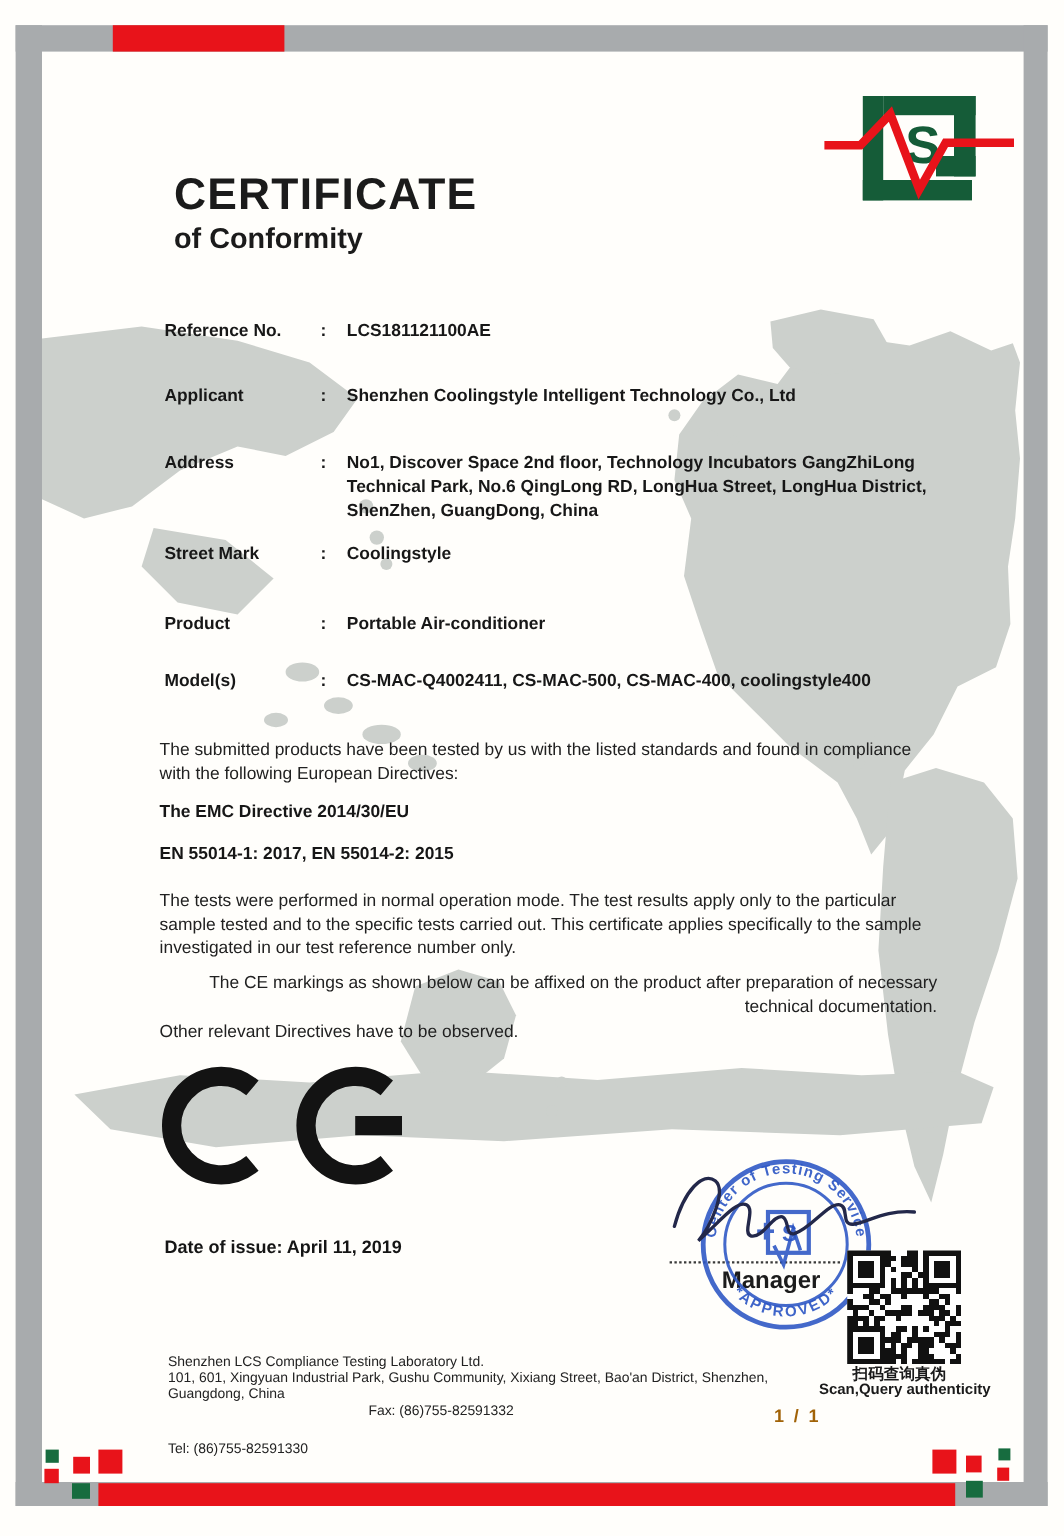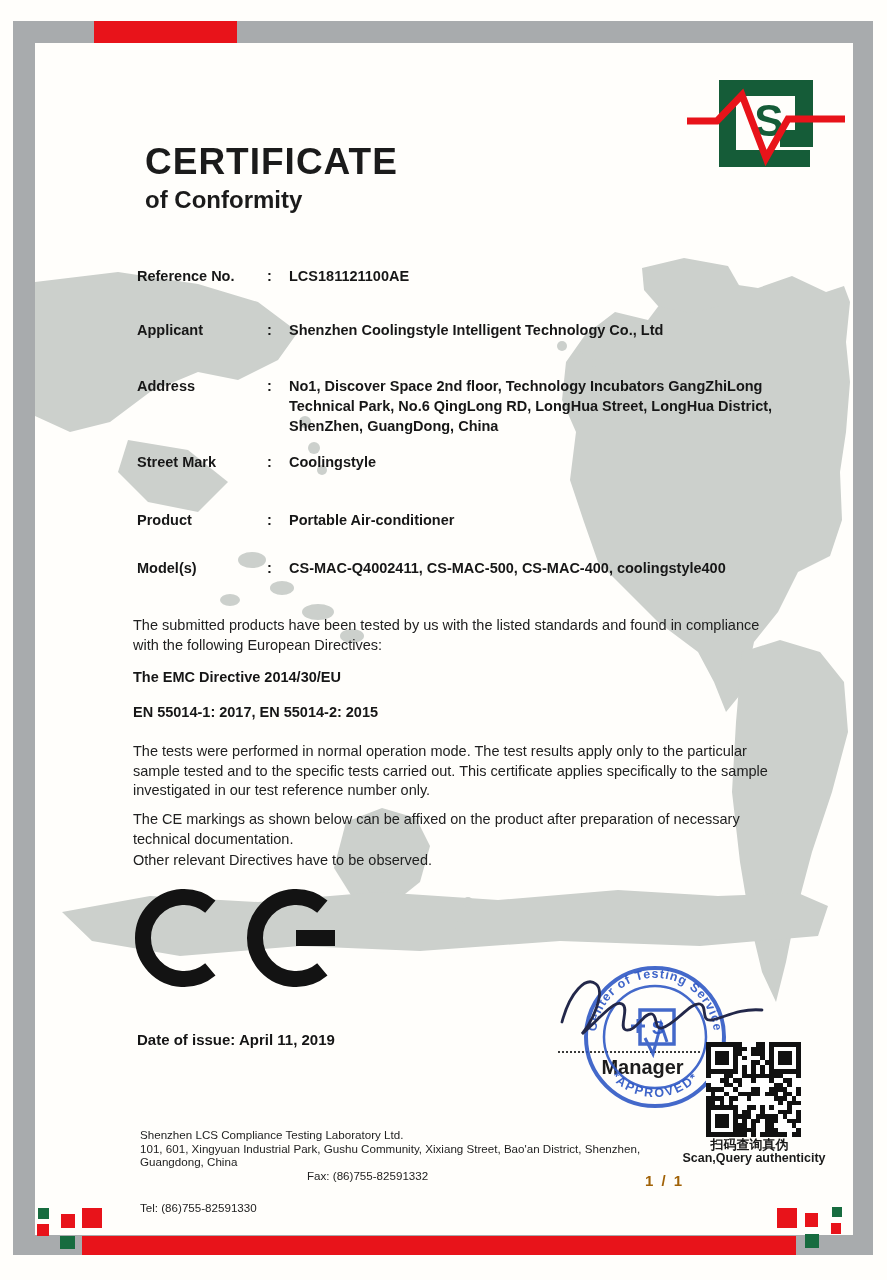--- a/index.html
+++ b/index.html
@@ -132,21 +132,21 @@
     <div class="field-row" style="top:558px;">
       <div class="field-label">Model(s)</div>
       <div class="field-colon">:</div>
       <div class="field-value">CS-MAC-Q4002411, CS-MAC-500, CS-MAC-400, coolingstyle400</div>
     </div>
 
     <div class="para" style="top:616px;">The submitted products have been tested by us with the listed standards and found in compliance with the following European Directives:</div>
     <div class="para bold" style="top:668px;">The EMC Directive 2014/30/EU</div>
     <div class="para bold" style="top:703px;">EN 55014-1: 2017, EN 55014-2: 2015</div>
     <div class="para" style="top:742px;">The tests were performed in normal operation mode. The test results apply only to the particular sample tested and to the specific tests carried out. This certificate applies specifically to the sample investigated in our test reference number only.</div>
-    <div class="para" style="top:810px;">The CE markings as shown below can be affixed on the product after preparation of necessary technical documentation.</div>
+    <div class="para" style="top:810px;text-align:right;">The CE markings as shown below can be affixed on the product after preparation of necessary technical documentation.</div>
     <div class="para" style="top:851px;">Other relevant Directives have to be observed.</div>
 
     <svg class="abs" style="left:128px; top:884px;" width="230" height="110" viewBox="0 0 230 110">
       <g fill="none" stroke="#131313" stroke-width="16">
         <path d="M82.35,22.6 A41,41 0 1 0 82.35,85.4"></path>
         <path d="M194.35,22.6 A41,41 0 1 0 194.35,85.4"></path>
         <line x1="168" y1="54" x2="207" y2="54"></line>
       </g>
     </svg>
 

